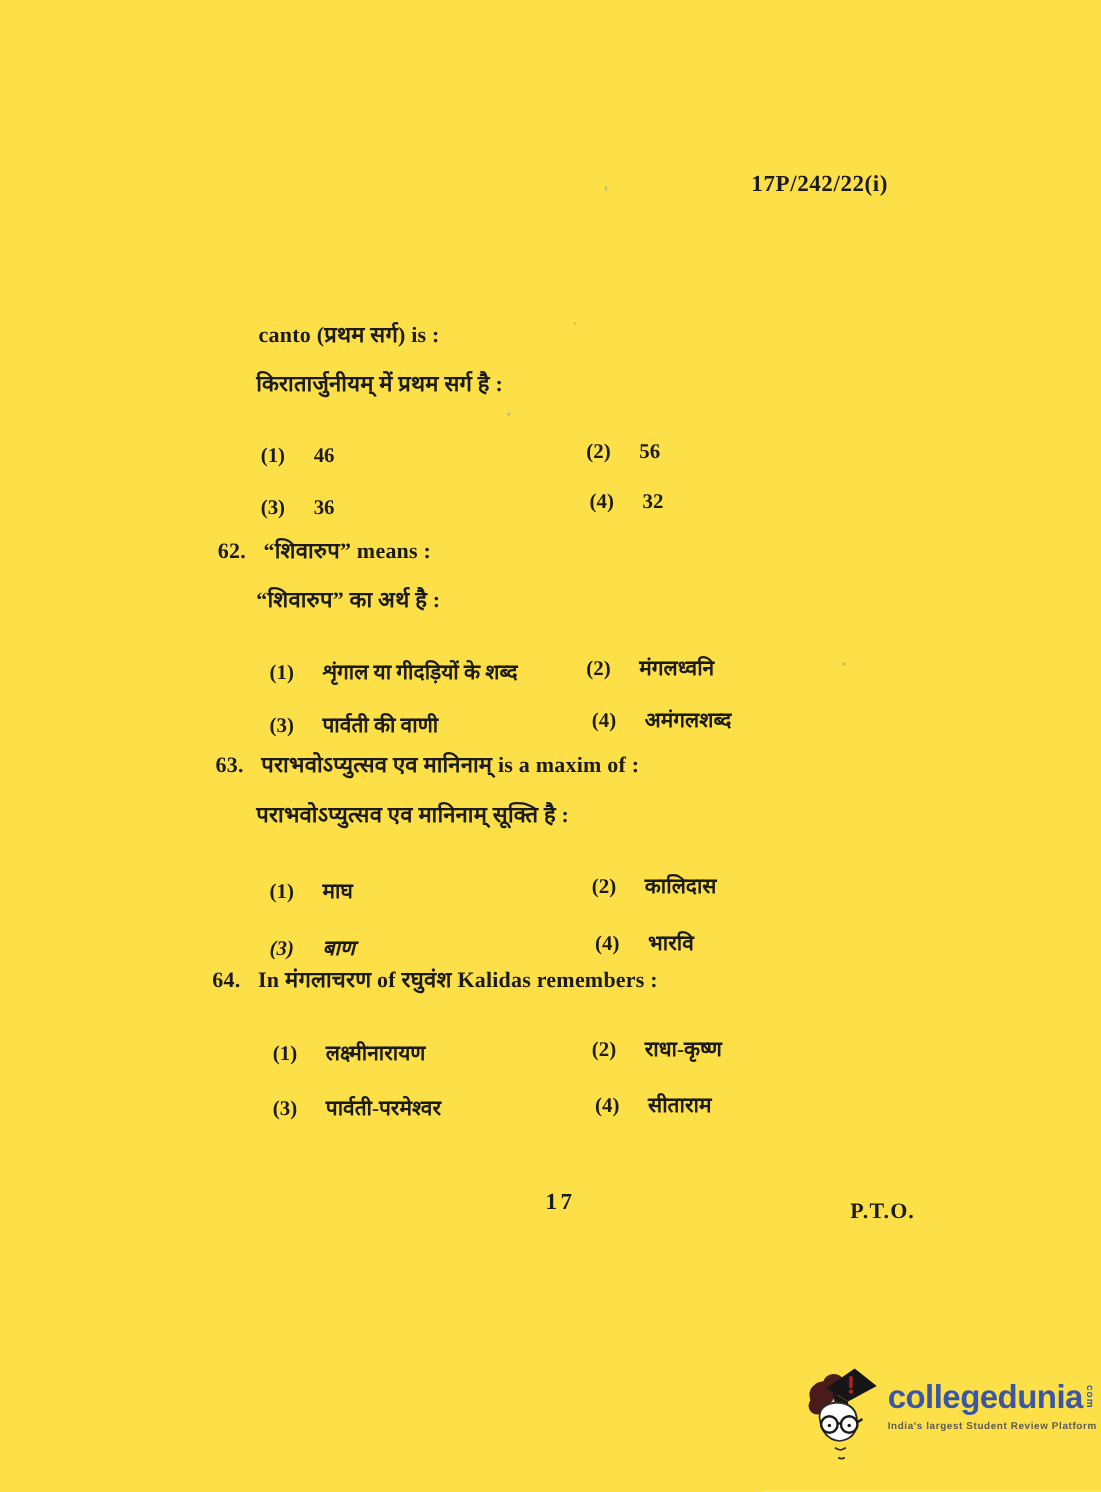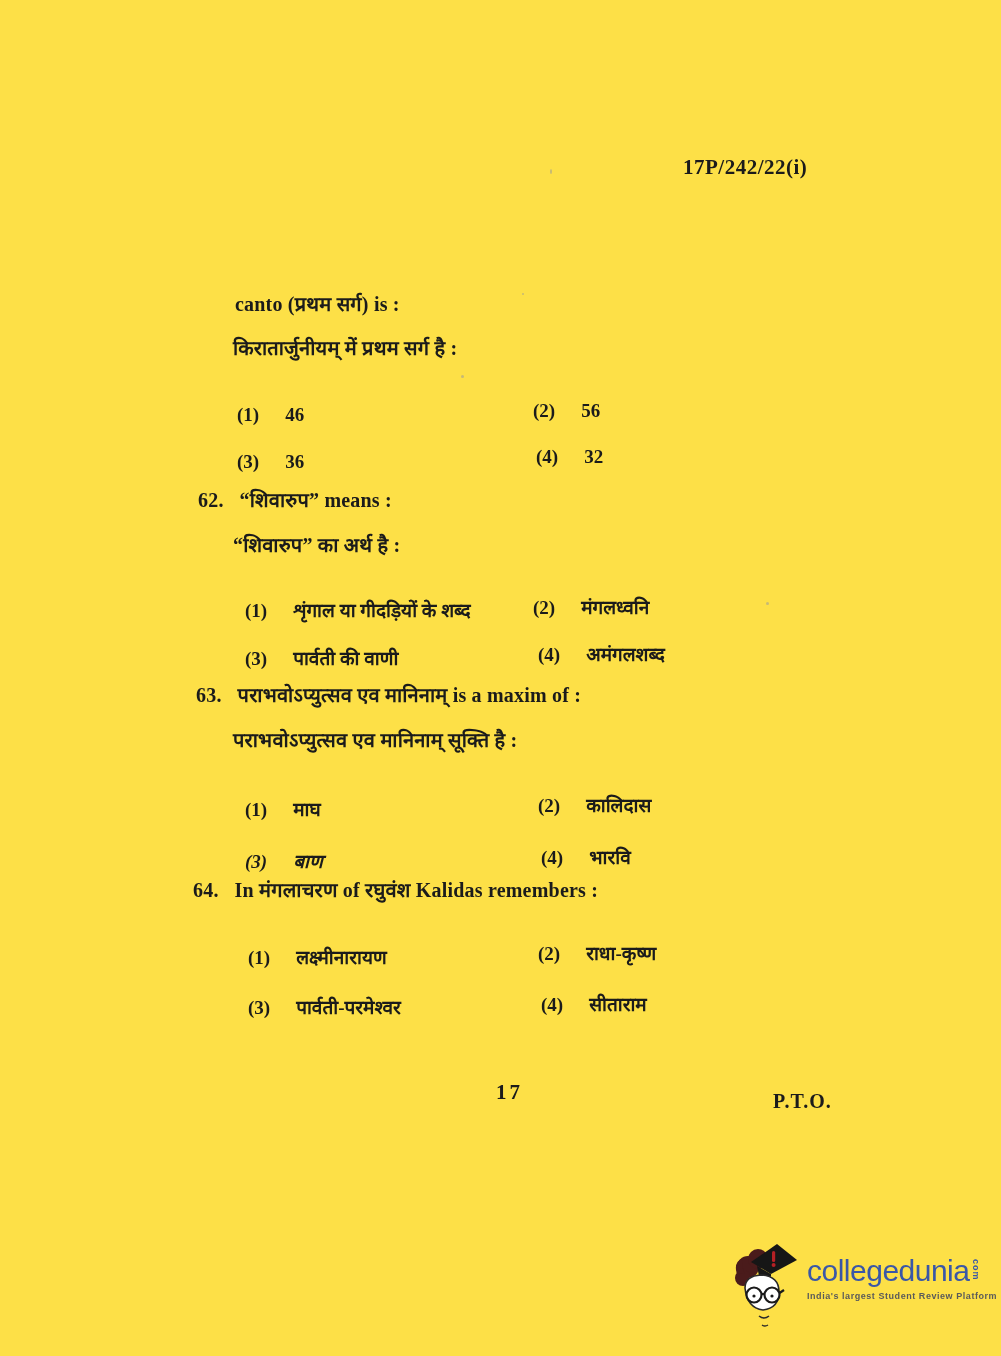--- a/index.html
+++ b/index.html
@@ -22,21 +22,21 @@
   .footer-page{font-size:21px;font-weight:700;letter-spacing:3px;}
   .footer-pto{font-size:20px;font-weight:700;letter-spacing:1px;}
   .speck{position:absolute;background:#9a9a9a;border-radius:50%;opacity:.55;}
 
   
   .logo{position:absolute;left:731px;top:1240px;display:flex;align-items:flex-start;}
   .logo-right{margin-left:8px;padding-top:16px;}
   .brand-row{display:flex;align-items:flex-start;}
   .logo-brand{
     font-family:"Liberation Sans","DejaVu Sans",sans-serif;
-    font-size:30px;font-weight:400;color:#3a57a7;
+    font-size:30px;font-weight:700;color:#3a57a7;
     letter-spacing:-0.5px;line-height:1;
   }
   .logo-com{
     font-family:"Liberation Sans","DejaVu Sans",sans-serif;
     writing-mode:vertical-rl;
     font-size:9px;font-weight:700;color:#3a57a7;
     margin-left:2px;margin-top:3px;letter-spacing:1px;
   }
   .logo-tagline{
     font-family:"Liberation Sans","DejaVu Sans",sans-serif;

